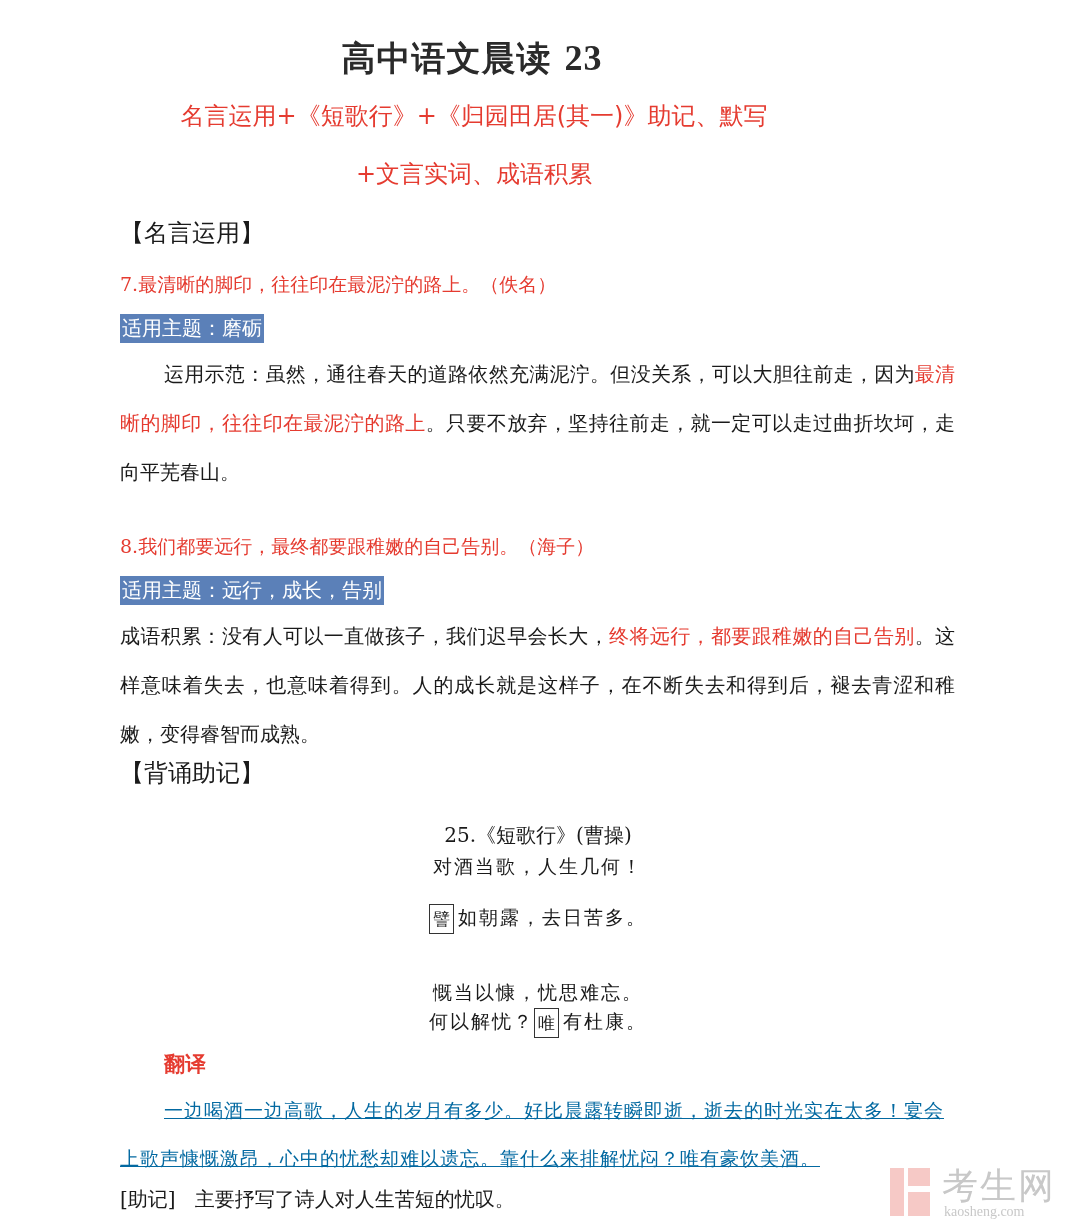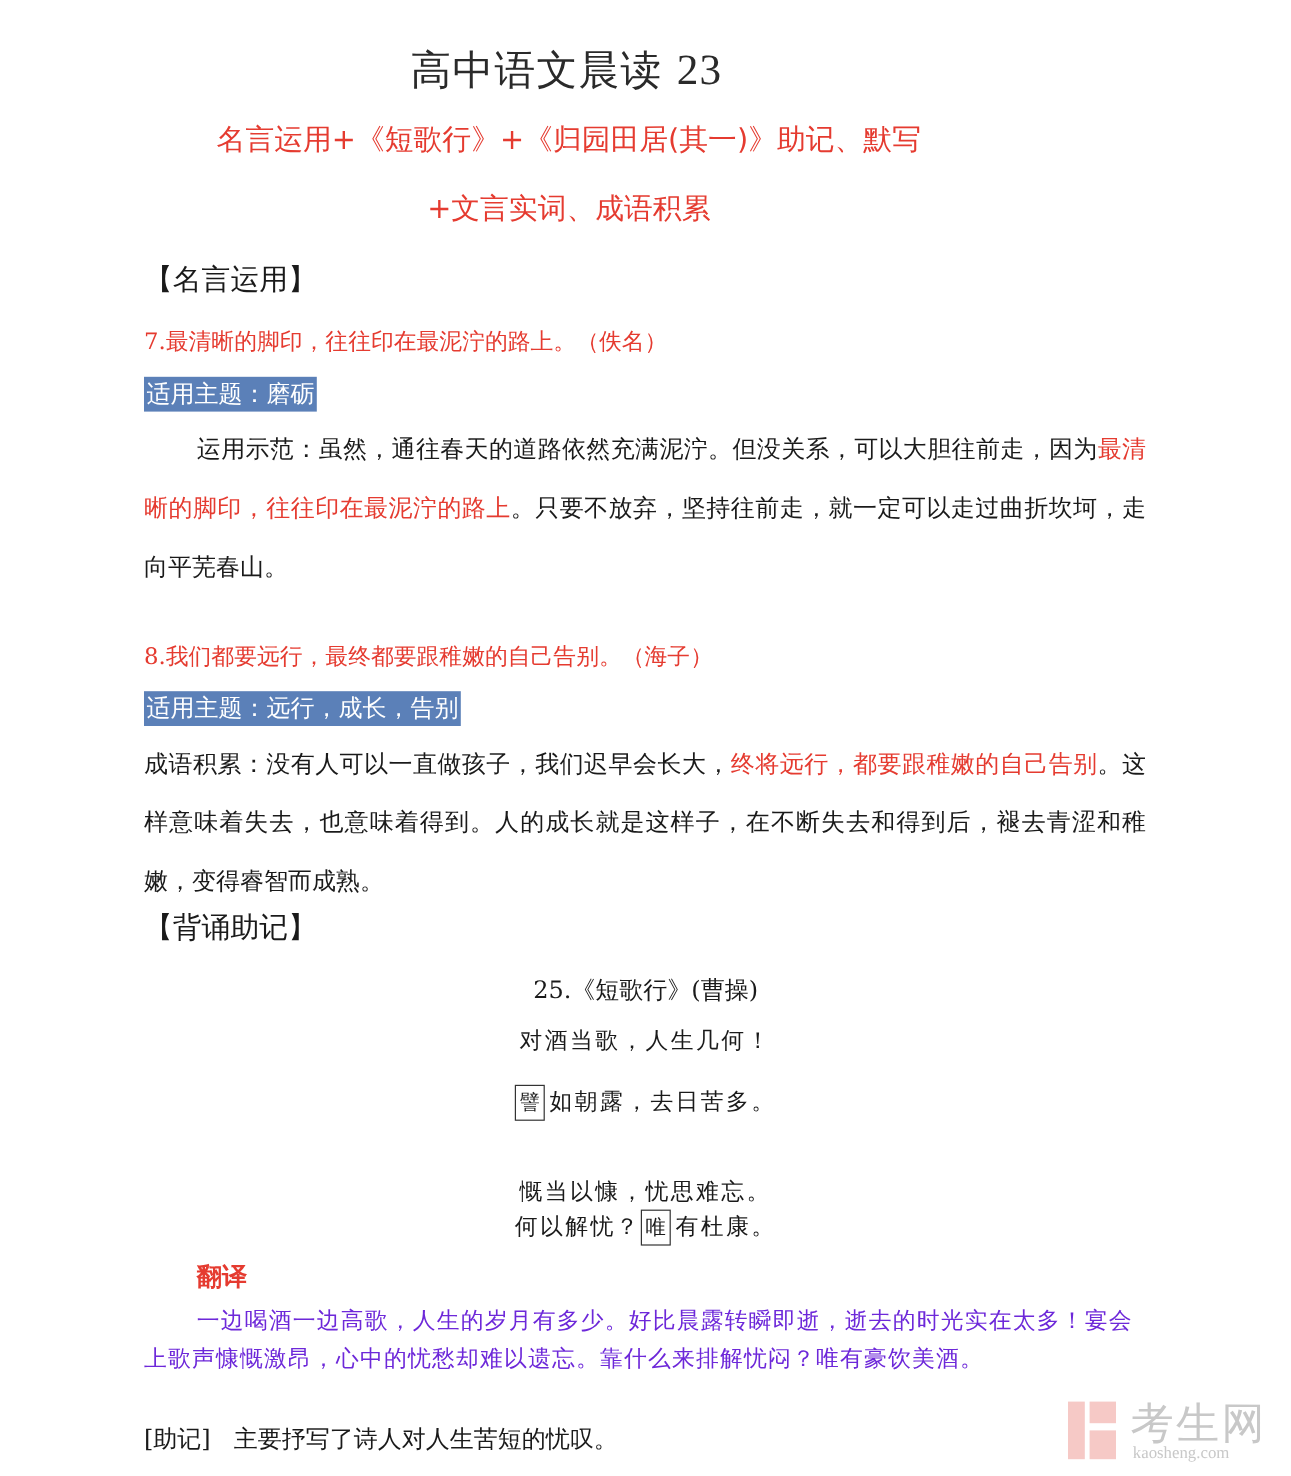--- a/index.html
+++ b/index.html
@@ -1,38 +1,38 @@
 <!DOCTYPE html>
 <html><head>
 <meta charset="utf-8">
 <style>
   html, body { margin:0; padding:0; background:#ffffff; }
   body { width:1076px; height:1230px; position:relative; overflow:hidden;
          font-family:"DejaVu Serif","Liberation Serif",serif; color:#1a1a1a; }
   .abs { position:absolute; white-space:nowrap; }
   .title { left:0; width:944px; top:36px; text-align:center; font-size:34px; color:#2a2a2a;
-           font-family:"DejaVu Sans","Liberation Sans",sans-serif; letter-spacing:1px; }
+           font-family:"DejaVu Sans","Liberation Sans",sans-serif; letter-spacing:1px;font-weight:bold; }
   .title .num { font-family:"Liberation Serif",serif; font-size:36px; }
   .sub { left:0; width:948px; text-align:center; font-size:24px; color:#e53b30;
          font-family:"DejaVu Sans","Liberation Sans",sans-serif; }
   .sec { left:120px; font-size:24px; color:#1a1a1a; font-family:"DejaVu Sans","Liberation Sans",sans-serif; }
   .red { color:#e53b30; }
   .quote { left:120px; font-size:19px; color:#e53b30; }
   .hl { left:120px; font-size:20px; background:#5b80b8; color:#ffffff; padding:1px 2px;
         font-family:"DejaVu Sans","Liberation Sans",sans-serif; }
   .para { left:120px; width:835px; font-size:20px; line-height:49px; white-space:normal; text-align:justify; }
   .para.indent { text-indent:44px; }
   .center { left:0; width:1076px; text-align:center; }
-  .poem-title { font-size:20px; }
+  .poem-title { font-size:20px;margin-top:10px; }
   .poem-line { font-size:19px; letter-spacing:2px; }
   .box { display:inline-block; border:1px solid #333; padding:2px 3px; font-size:17px; line-height:24px;
          margin-right:4px; vertical-align:middle; letter-spacing:0; }
   .trans-label { left:164px; font-size:21px; color:#e53b30; font-weight:bold;
                  font-family:"DejaVu Sans","Liberation Sans",sans-serif; }
-  .trans { left:120px; width:840px; font-size:19px; line-height:31px; white-space:normal; color:#6d28d9; text-indent:44px; letter-spacing:1px; }
+  .trans { left:120px; width:840px; font-size:19px; line-height:48px; white-space:normal; color:#0369a1; text-indent:44px; letter-spacing:1px;text-decoration:underline; }
   .memo { left:120px; font-size:20px; }
   .watermark { left:890px; top:1162px; width:170px; height:60px; }
   .wm-logo { position:absolute; left:0; top:6px; width:42px; height:48px; }
   .wm-logo div { position:absolute; background:#f6c9c6; }
   .wm-text { position:absolute; left:52px; top:0px; font-size:36px; color:#c8c8c8;
              font-family:"DejaVu Sans","Liberation Sans",sans-serif; letter-spacing:2px; }
   .wm-url { position:absolute; left:54px; top:42px; font-size:14px; color:#c8c8c8;
             font-family:Liberation Serif, serif; }
 </style>
 </head>

